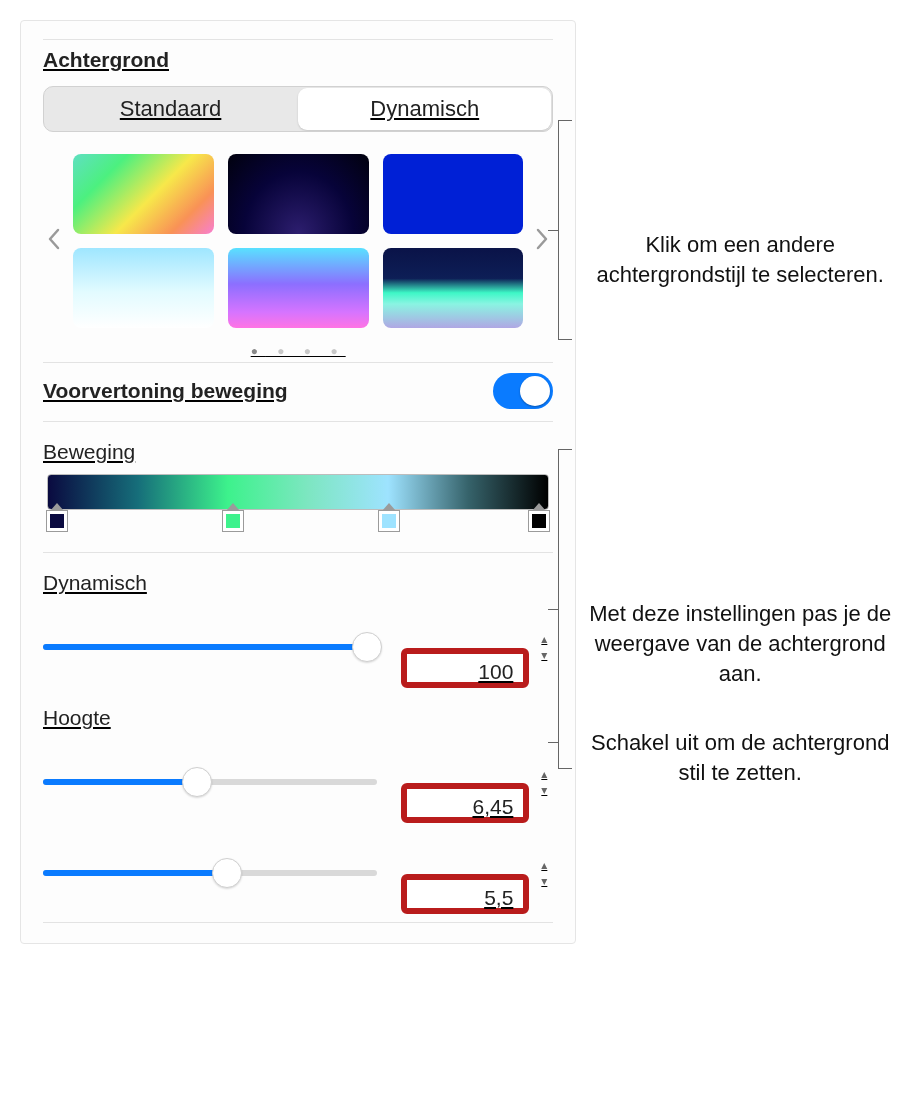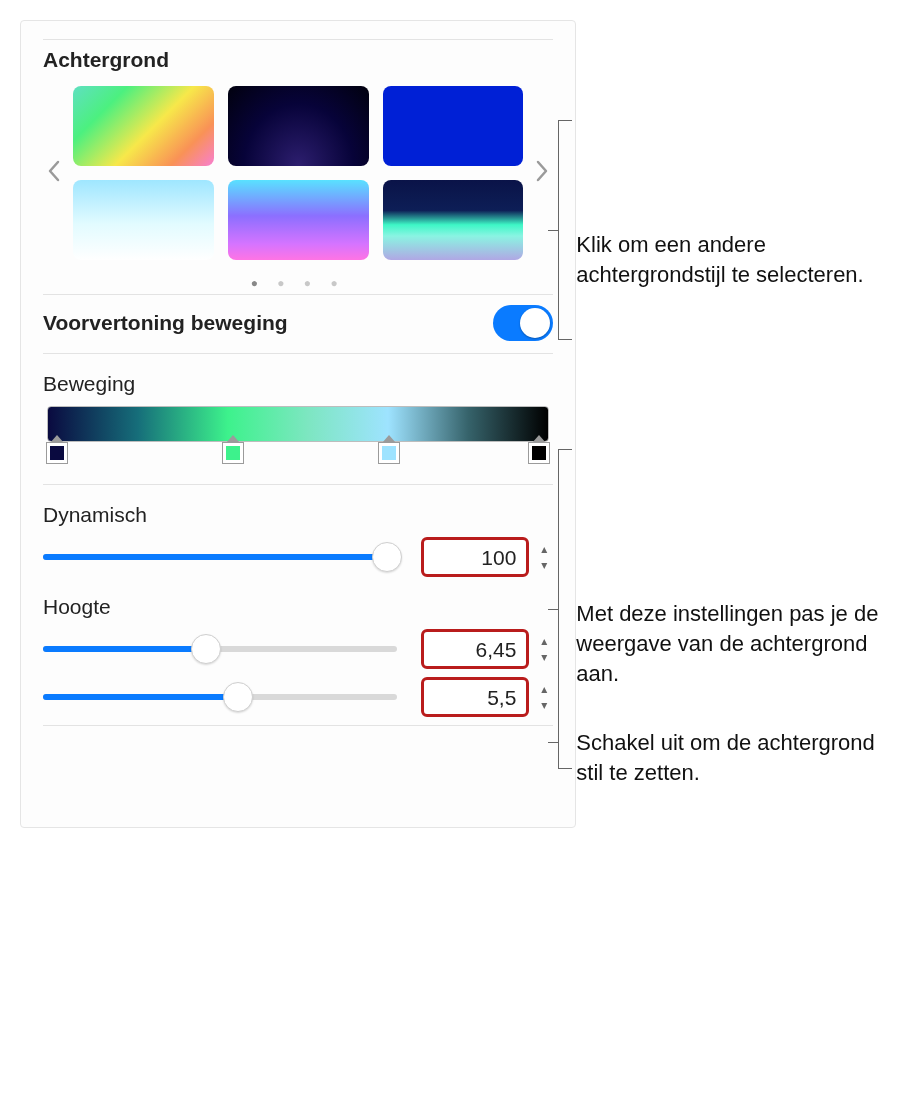--- a/index.html
+++ b/index.html
@@ -11,24 +11,26 @@
     height: 1108px;
     padding: 20px;
   }
   .wrap { display: flex; gap: 0; }
   .panel {
     width: 560px;
     border: 1px solid #e5e5e5;
     border-radius: 4px;
     padding: 18px 22px 20px 22px;
     background: #fdfdfd;
+    text-decoration: underline;
   }
   .annotations {
     padding: 20px 0 0 0;
     width: 330px;
+    text-align: center;
   }
   .section-title {
     font-size: 21px;
     font-weight: 600;
     color: #222;
     margin: 8px 0 14px 0;
   }
   .section-label {
     font-size: 21px;
     font-weight: 500;
@@ -191,29 +193,30 @@
     border-radius: 50%;
     transform: translateX(-50%);
     box-shadow: 0 1px 2px rgba(0,0,0,.15);
   }
   .stepper {
     display: flex;
     align-items: center;
     gap: 6px;
   }
   .stepper-val {
-    width: 108px;
+    width: 128px;
     height: 40px;
-    border: 3px solid #b91c1c;
+    border: 6px solid #b91c1c;
     border-radius: 6px;
     text-align: right;
     font-size: 21px;
     padding: 6px 10px 0 0;
     color: #222;
     background: #fff;
+    margin-top: 43px;
   }
   .stepper-btns {
     display: flex;
     flex-direction: column;
     gap: 2px;
   }
   .sb {
     width: 18px;
     height: 14px;
     font-size: 12px;
@@ -254,20 +257,24 @@
 </style>
 </head>
 <body>
 
 <div class="wrap">
 
 <div class="panel">
   <hr class="divider">
   <div class="section-title">Achtergrond</div>
 
+  <div class="seg">
+    <div class="seg-btn">Standaard</div>
+    <div class="seg-btn active">Dynamisch</div>
+  </div>
 
   <div class="bg-picker">
     <div class="chevron">
       <svg width="14" height="22" viewBox="0 0 14 22">
             <path d="M11 2 L3 11 L11 20" fill="none" stroke="#9a9a9a" stroke-width="2.5" stroke-linecap="round" stroke-linejoin="round"></path>
           </svg>
     </div>
     <div class="bg-grid">
       <div class="thumb t1"></div>
       <div class="thumb t2"></div>

